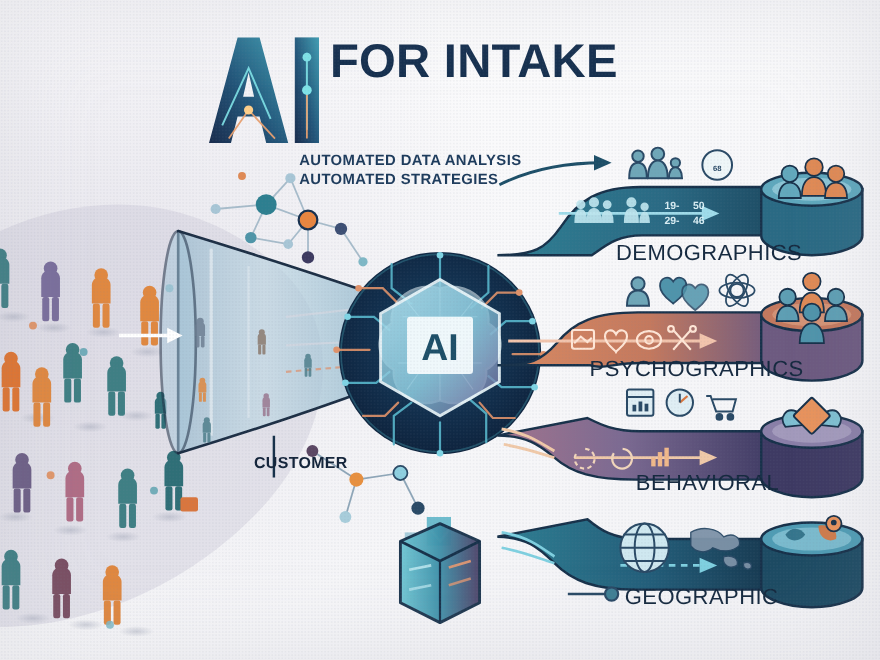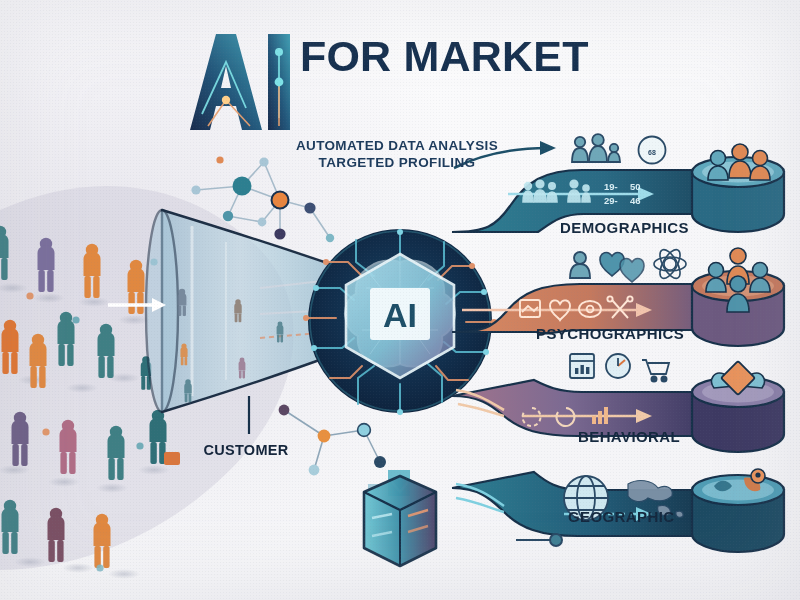--- a/index.html
+++ b/index.html
@@ -24,33 +24,33 @@
 
   
   #titleblock{position:absolute;left:188px;top:28px;width:470px;height:120px;}
   #ai-logo{position:absolute;left:0;top:2px;width:108px;height:104px;}
   #title-text{position:absolute;left:112px;top:6px;width:360px;}
   .tline{
     font-weight:700;letter-spacing:.2px;color:#16304f;
     font-size:43px;line-height:45px;white-space:nowrap;
     font-family:"Liberation Sans", sans-serif;
   }
-  #subtitle{position:absolute;left:272px;top:138px;width:250px;text-align:center;}
+  #subtitle{position:absolute;left:272px;top:138px;width:250px;}
   .subline{
     font-weight:700;font-size:13.5px;line-height:16.5px;
     color:#1d3b5c;letter-spacing:.35px;white-space:nowrap;
   }
 
   
   .seg-label{
-    position:absolute;font-weight:700;font-size:15px;letter-spacing:.4px;
+    position:absolute;font-weight:400;font-size:20px;letter-spacing:.4px;
     color:#15293f;white-space:nowrap;
   }
   
-  #intake-caption{position:absolute;left:176px;top:441px;width:140px;text-align:center;}
+  #intake-caption{position:absolute;left:176px;top:412px;width:140px;text-align:right;}
   .cap-line{font-weight:700;font-size:14.5px;line-height:18px;color:#13243a;letter-spacing:.3px;white-space:nowrap;}
   .mininum{font-size:7px;font-weight:700;fill:#2a4a66;font-family:"Liberation Sans",sans-serif;}
 </style>
 </head>
 <body>
 
 <div id="stage">
 
   <svg class="abs" style="left:0;top:150px" width="430" height="430" viewBox="0 0 430 430">
     <path d="M0,60 C90,20 180,30 250,90 C320,150 300,250 230,320 C160,390 70,420 0,420 Z" fill="#c9c6d6" opacity=".38"></path>
@@ -540,21 +540,21 @@
         <path d="M115,60 L153,60"></path>
     </g>
 
     <g fill="#7e93a8" opacity=".95" stroke="#2a4a66" stroke-width="1.2">
       <path d="M176,34 C186,28 200,30 206,38 C214,34 222,38 220,46 C214,52 204,52 196,48
                C190,54 180,52 176,46 Z"></path>
       <path d="M206,56 C214,54 220,58 218,64 C212,68 204,64 206,56 Z"></path>
       <path d="M224,62 C228,60 232,62 231,66 C228,69 223,67 224,62 Z"></path>
     </g>
   </svg>
-  <div class="seg-label" style="left:568px;top:508px">GEOGRAPHIC</div>
+  <div class="seg-label" style="left:568px;top:532px">GEOGRAPHIC</div>
 
   <svg class="abs" style="left:516px;top:528px" width="56" height="24" viewBox="0 0 56 24">
     <path d="M0,12 L34,12" stroke="#2a4a66" stroke-width="2.2"></path>
     <circle cx="40" cy="12" r="6" fill="#3f7f94" stroke="#2a4a66" stroke-width="2"></circle>
   </svg>
 
   <div id="titleblock">
     <svg id="ai-logo" viewBox="0 0 108 104">
       <defs>
         <linearGradient id="lg" x1="0" y1="1" x2="1" y2="0">
@@ -577,27 +577,27 @@
       <g stroke="#e8a070" stroke-width="1.6" fill="none" opacity=".95">
         <path d="M38,70 L62,96"></path>
           <path d="M38,70 L20,96"></path>
         <path d="M91,52 L91,96"></path>
       </g>
       <circle cx="38" cy="70" r="4.2" fill="#ffcf8a"></circle>
       <circle cx="91" cy="22" r="4" fill="#7fe3e8"></circle>
       <circle cx="91" cy="52" r="4.4" fill="#7fe3e8"></circle>
     </svg>
     <div id="title-text">
-      <div class="tline">FOR MARKET</div>
+      <div class="tline">FOR INTAKE</div>
     </div>
   </div>
 
   <div id="subtitle">
     <div class="subline">AUTOMATED DATA ANALYSIS</div>
-    <div class="subline">TARGETED PROFILING</div>
+    <div class="subline">AUTOMATED STRATEGIES</div>
   </div>
 
   <svg class="abs" style="left:244px;top:396px" width="10" height="40" viewBox="0 0 10 40">
     <path d="M5,0 L5,38" stroke="#17314a" stroke-width="2.2"></path>
   </svg>
   <div id="intake-caption">
     <div class="cap-line">CUSTOMER</div>
   </div>
 
   <div id="texture"></div>

